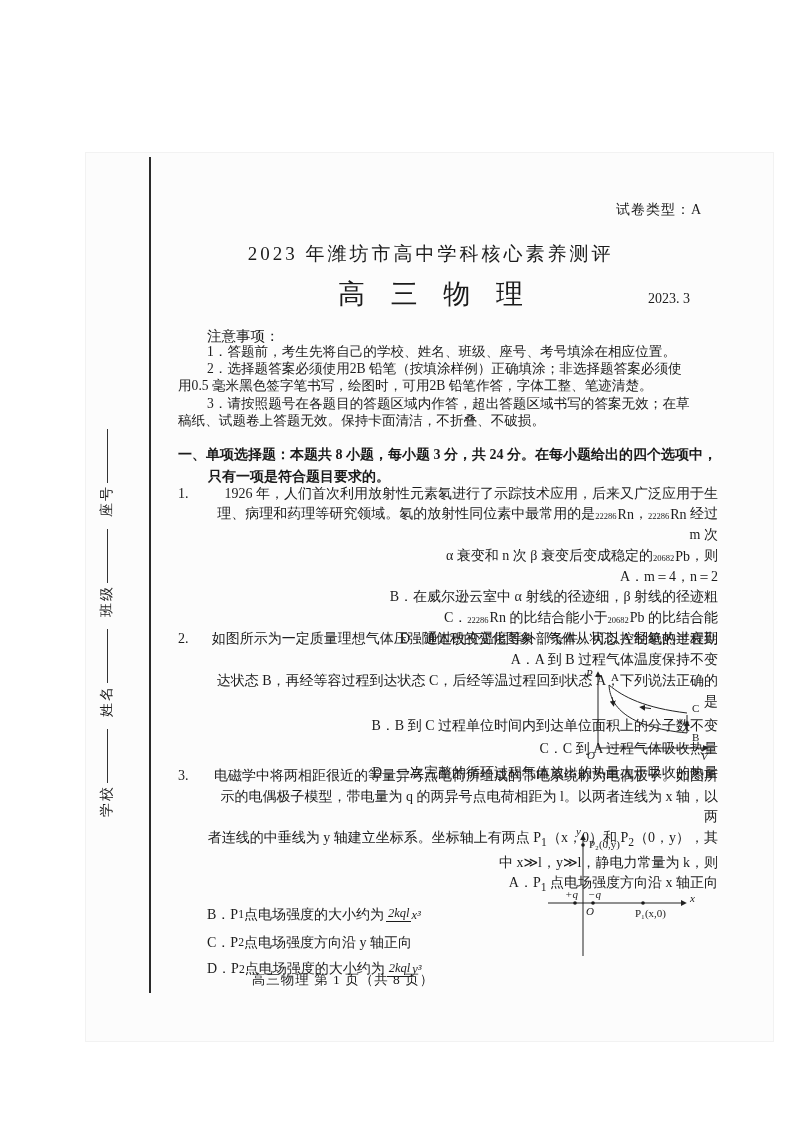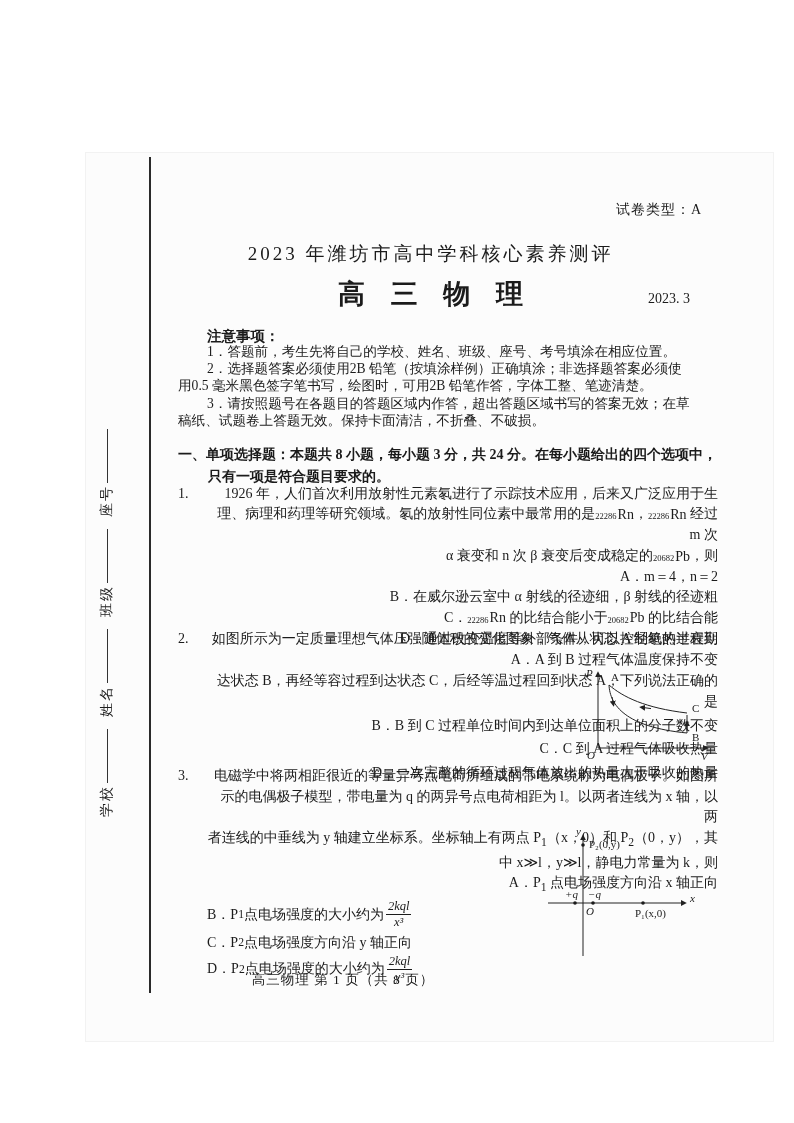--- a/index.html
+++ b/index.html
@@ -16,42 +16,42 @@
   .v-rule{left:149px;top:157px;width:1.5px;height:836px;background:#2a2a2a;}
   
   .margin-strip{left:84px;top:338px;width:46px;height:505px;}
   .margin-strip .rot{width:505px;height:46px;transform-origin:0 0;transform:rotate(-90deg) translateX(-505px);
     display:flex;align-items:center;padding-left:26px;box-sizing:border-box;}
   .m-label{font-size:14px;white-space:nowrap;letter-spacing:2px;}
   .m-line{width:54px;height:1px;background:#333;margin:0 12px 0 2px;flex:none;}
   
   .paper-type{left:616px;top:201px;font-size:14px;font-weight:normal;letter-spacing:1px;}
   .main-title{left:148px;top:241px;width:565px;text-align:center;font-size:19px;letter-spacing:3px;}
-  .subject-title{left:148px;top:276px;width:565px;text-align:center;font-size:27px;font-weight:bold;
+  .subject-title{left:148px;top:276px;width:565px;text-align:center;font-size:27px;font-weight:normal;
     letter-spacing:0.95em;text-indent:0.95em;}
   .date{left:648px;top:291px;font-size:14px;}
   
-  .notice-head{left:178px;top:327px;padding-left:29px;font-size:14.5px;font-weight:bold;}
+  .notice-head{left:178px;top:327px;padding-left:29px;font-size:14.5px;font-weight:normal;}
   .notice{left:178px;top:343px;width:540px;font-size:13.6px;line-height:17.2px;}
   .ind{padding-left:29px;}
   
   .section{left:178px;top:444px;width:542px;font-size:14px;font-weight:bold;line-height:22px;}
   .section .l2{padding-left:30px;}
   
   .q{left:178px;width:540px;font-size:14px;}
   .qnum{position:absolute;left:0;top:0;width:29px;}
   .q .row{padding-left:29px;text-align:right;}
   .q1{top:484px;line-height:20.3px;}
   .q2{top:628px;line-height:21px;}
   .q2 .opt{line-height:20px;}
   .q2 .oA{margin-top:1px;} .q2 .oB{margin-top:3.5px;} .q2 .oC{margin-top:3px;} .q2 .oD{margin-top:4px;}
   .q3{top:766px;line-height:20.5px;}
   .frac-row{display:flex;align-items:center;height:32px;line-height:normal;}
   .frac-row.c-row{height:20.5px;margin-top:2px;}
-  .frac{display:inline-flex;flex-direction:column;align-items:center;font-size:12.5px;line-height:13px;
+  .frac{display:inline-flex;flex-direction:row;align-items:center;font-size:12.5px;line-height:13px;
     vertical-align:middle;margin-left:2px;font-style:italic;}
   .frac .num{border-bottom:1px solid #1b1b1b;padding:0 2px 1px 2px;}
   .frac .den{padding-top:1px;}
   
   .nuclide{display:inline-flex;align-items:center;white-space:nowrap;}
   .nuclide .ms{display:inline-flex;flex-direction:row;align-items:flex-end;font-size:8.5px;
     line-height:8px;margin-right:1px;transform:translateY(1px);}
   
   .fig{position:absolute;}
   .fig-q2{left:583px;top:663px;width:132px;height:100px;}

